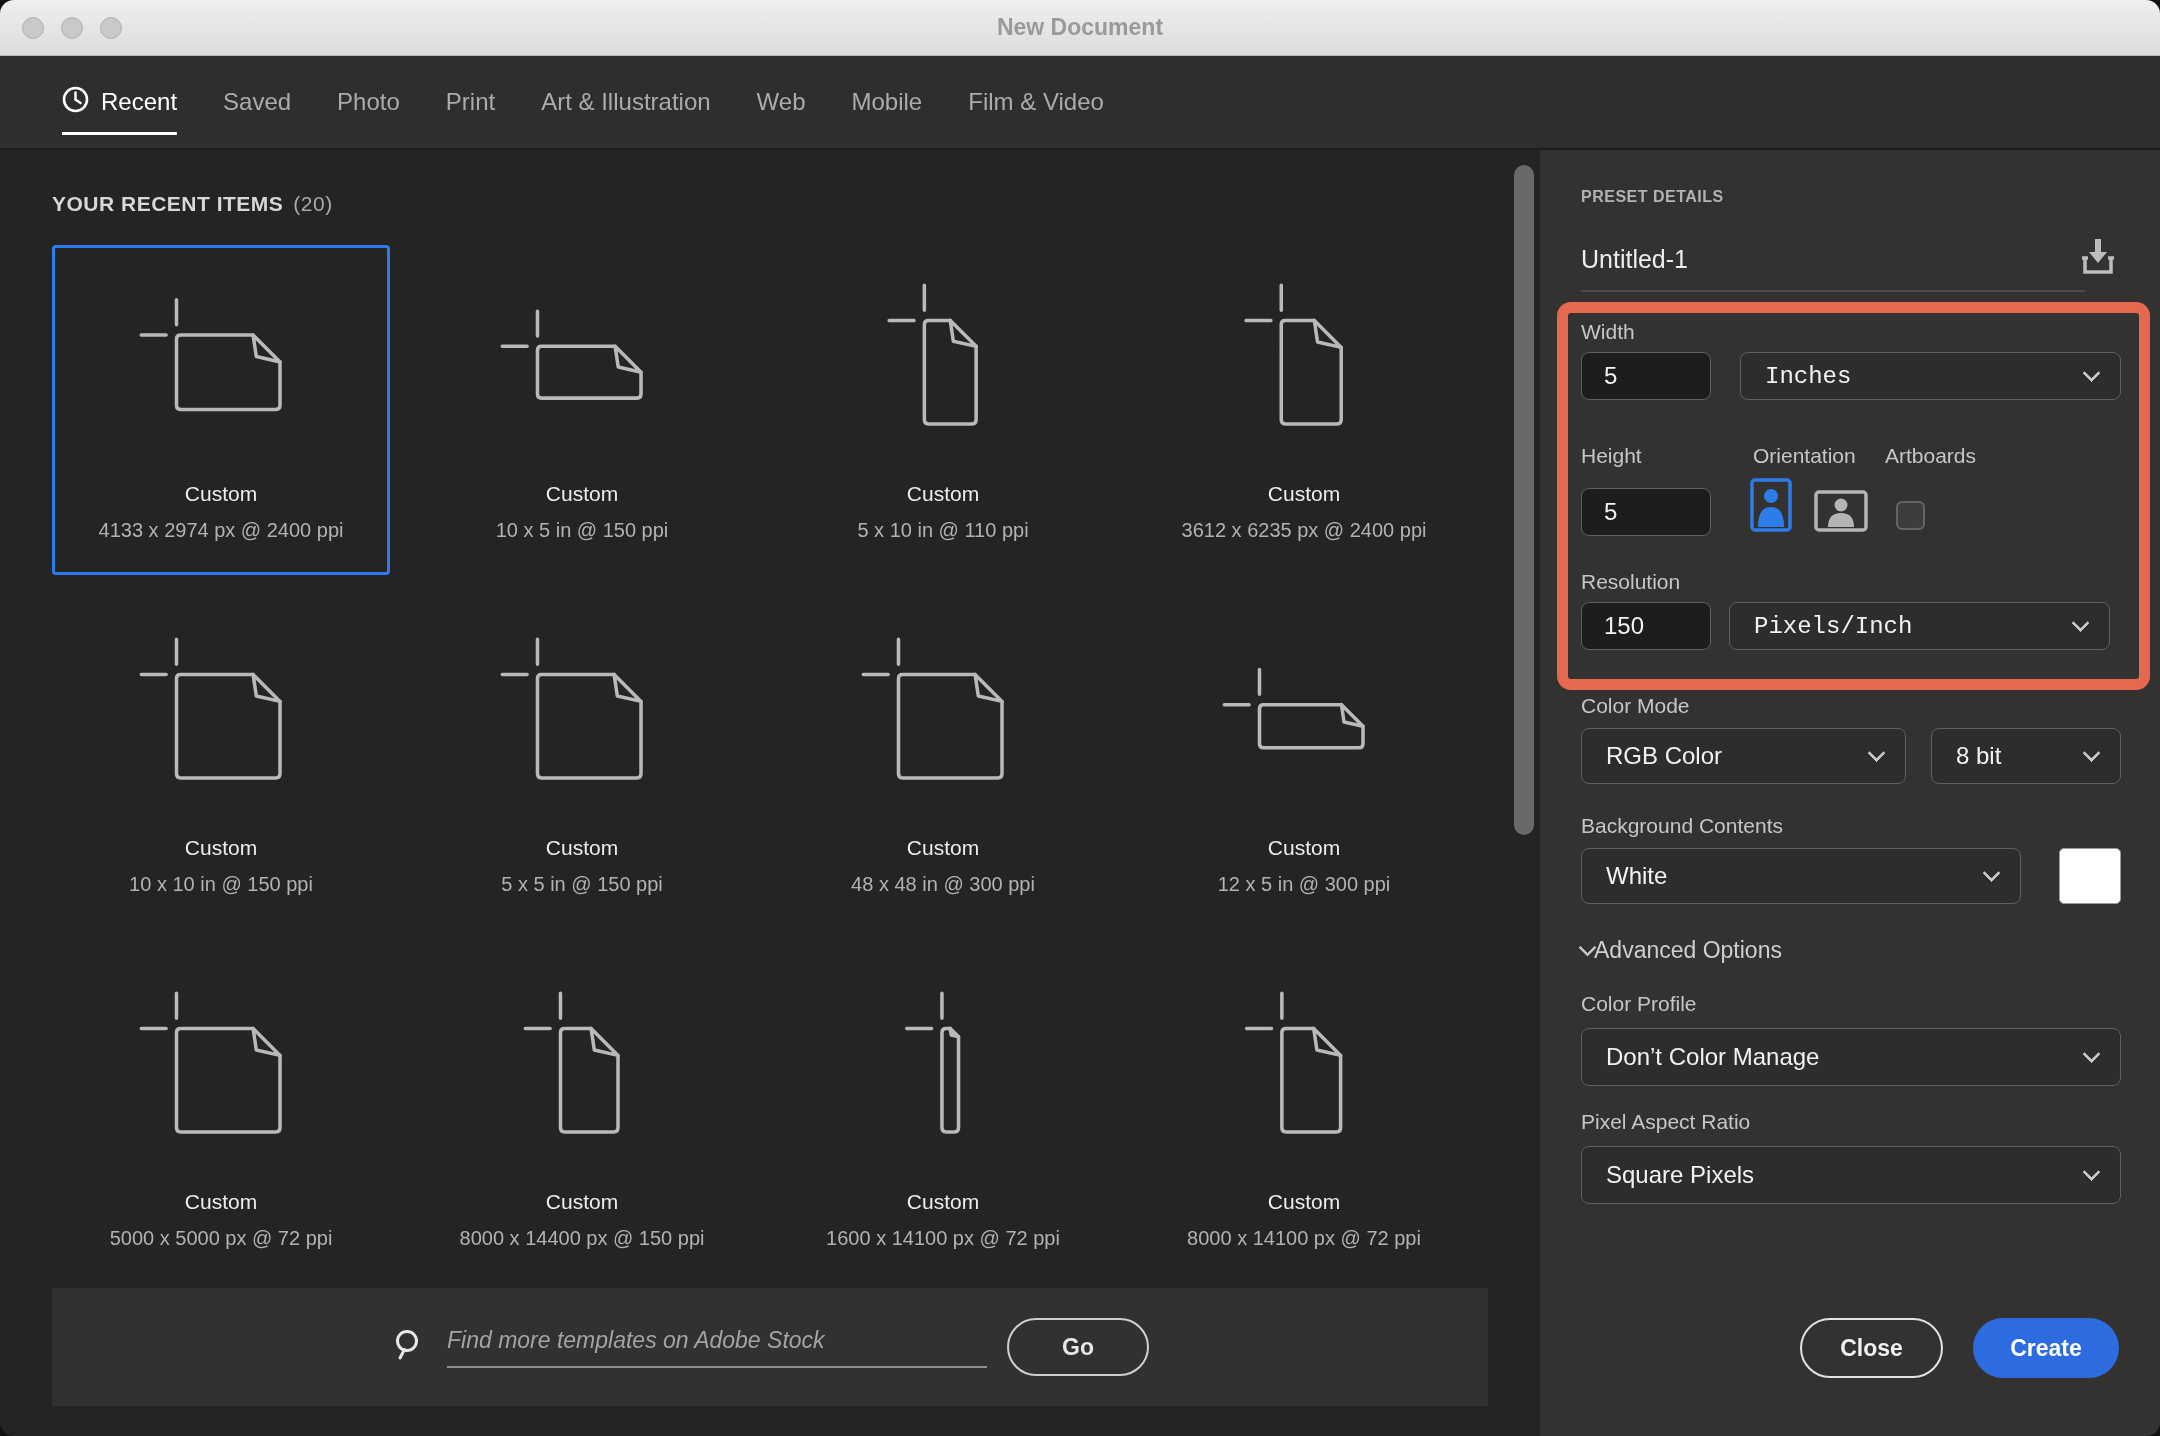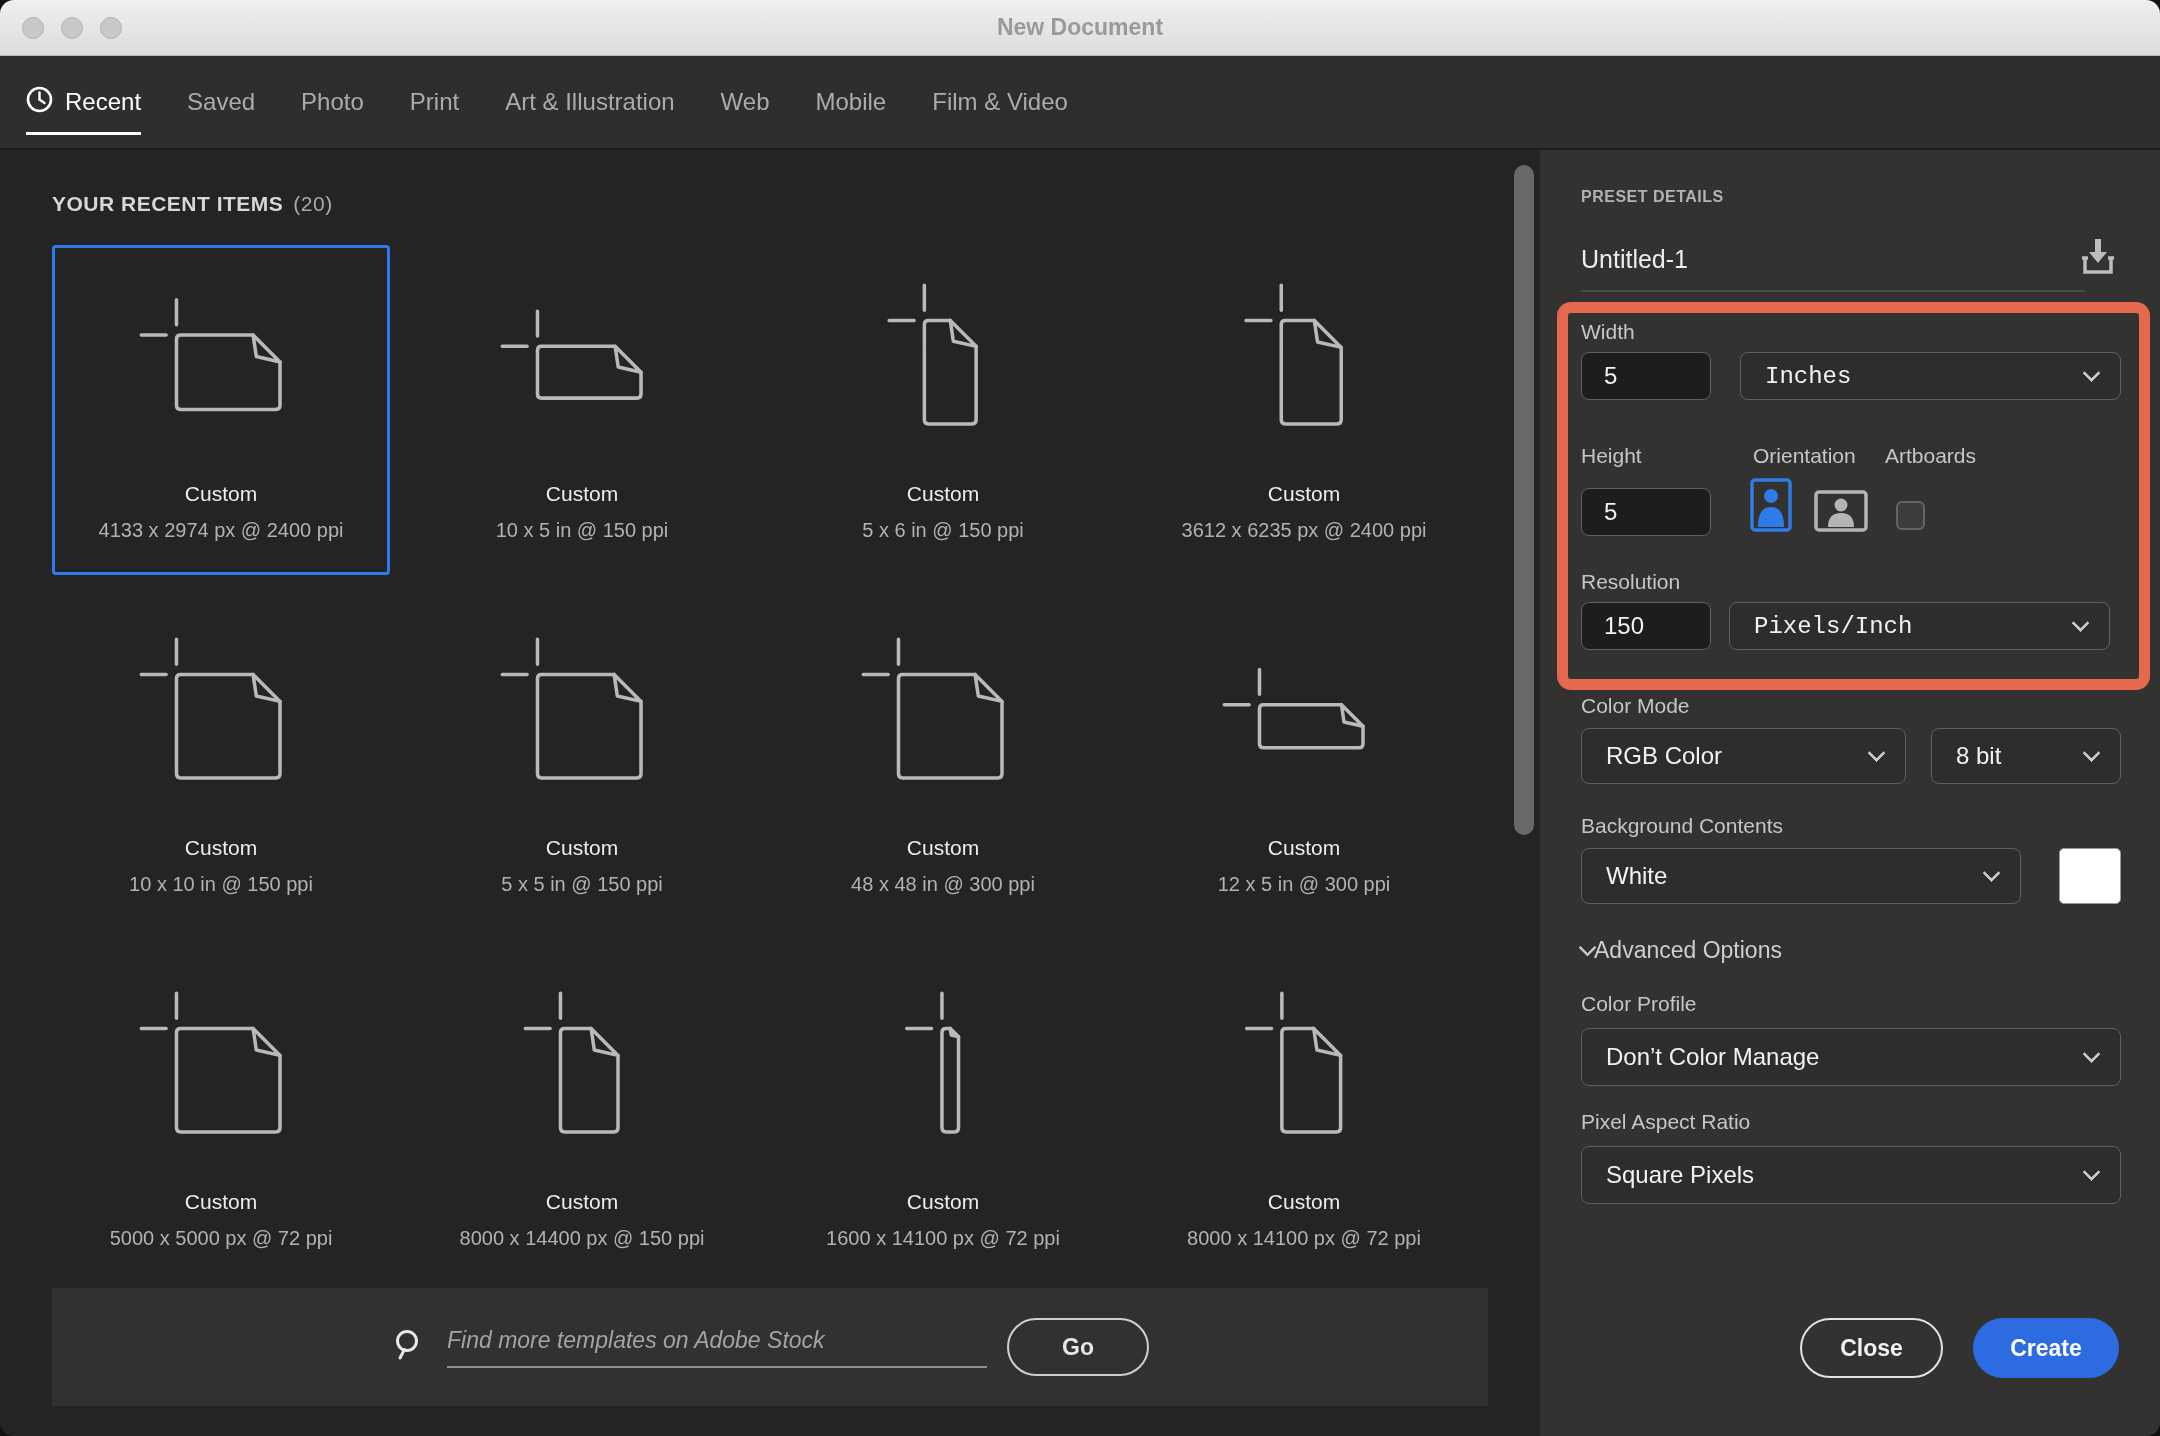--- a/index.html
+++ b/index.html
@@ -12,21 +12,21 @@
   
   .titlebar { height:56px; flex:0 0 56px; background:linear-gradient(#efefee,#dcdcda);
               border-bottom:1px solid #b9b9b7; position:relative;
               display:flex; align-items:center; justify-content:center; }
   .traffic { position:absolute; left:22px; top:17px; display:flex; gap:17px; }
   .light { width:22px; height:22px; border-radius:50%; background:#c9c9c7; border:1px solid #b2b2b0; }
   .win-title { font-size:23px; font-weight:bold; color:#9a9a9a; }
 
   
   .tabbar { height:94px; flex:0 0 94px; background:#2e2e2e; border-bottom:2px solid #1d1d1d;
-            display:flex; align-items:center; padding-left:26px; gap:46px; }
+            display:flex; align-items:center; padding-left:62px; gap:46px; }
   .tab { position:relative; height:94px; display:flex; align-items:center; gap:12px;
          font-size:24px; color:#ababab; cursor:default; }
   .tab.active { color:#ffffff; }
   .tab.active::after { content:""; position:absolute; left:0; right:0; bottom:14px;
                        height:3px; background:#ffffff; }
   .clock-svg { width:27px; height:27px; }
 
   
   .body { flex:1; display:flex; }
   .main { width:1540px; flex:0 0 1540px; background:#242424; position:relative; }
@@ -197,21 +197,21 @@
           </div>
           <div class="tile">
             <div class="tile-icon">
               <svg width="176" height="176" viewBox="0 0 170 170">
                 <path d="M 92 42 L 71 42 Q 67 42 67 46 L 67 138 Q 67 142 71 142 L 113 142 Q 117 142 117 138 L 117 67" fill="none" stroke="#b9b9b9" stroke-width="3.4" stroke-linecap="round" stroke-linejoin="round"></path>
                 <path d="M 92 42 L 95 62 L 117 67 Z" fill="none" stroke="#b9b9b9" stroke-width="3.4" stroke-linejoin="round"></path>
                 <path d="M 67 8 L 67 32 M 33 42 L 57 42" fill="none" stroke="#b9b9b9" stroke-width="3.4" stroke-linecap="round"></path>
               </svg>
             </div>
             <div class="tile-name">Custom</div>
-            <div class="tile-dims">5 x 6 in @ 150 ppi</div>
+            <div class="tile-dims">5 x 10 in @ 110 ppi</div>
           </div>
           <div class="tile">
             <div class="tile-icon">
               <svg width="176" height="176" viewBox="0 0 170 170">
                 <path d="M 94.9655172413793 42 L 67.03448275862068 42 Q 63.03448275862068 42 63.03448275862068 46 L 63.03448275862068 138 Q 63.03448275862068 142 67.03448275862068 142 L 116.9655172413793 142 Q 120.9655172413793 142 120.9655172413793 138 L 120.9655172413793 68" fill="none" stroke="#b9b9b9" stroke-width="3.4" stroke-linecap="round" stroke-linejoin="round"></path>
                 <path d="M 94.9655172413793 42 L 98.0855172413793 62.8 L 120.9655172413793 68 Z" fill="none" stroke="#b9b9b9" stroke-width="3.4" stroke-linejoin="round"></path>
                 <path d="M 63.03448275862068 8 L 63.03448275862068 32 M 29.034482758620683 42 L 53.03448275862068 42" fill="none" stroke="#b9b9b9" stroke-width="3.4" stroke-linecap="round"></path>
               </svg>
             </div>
             <div class="tile-name">Custom</div>

